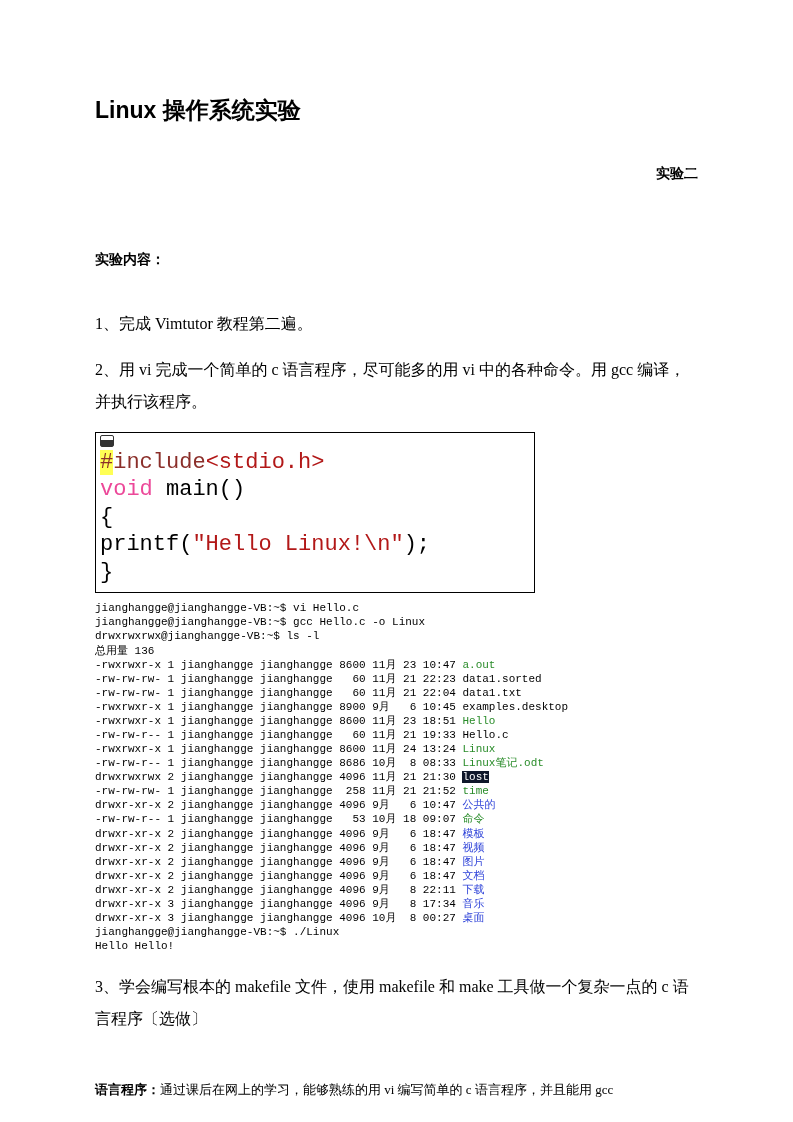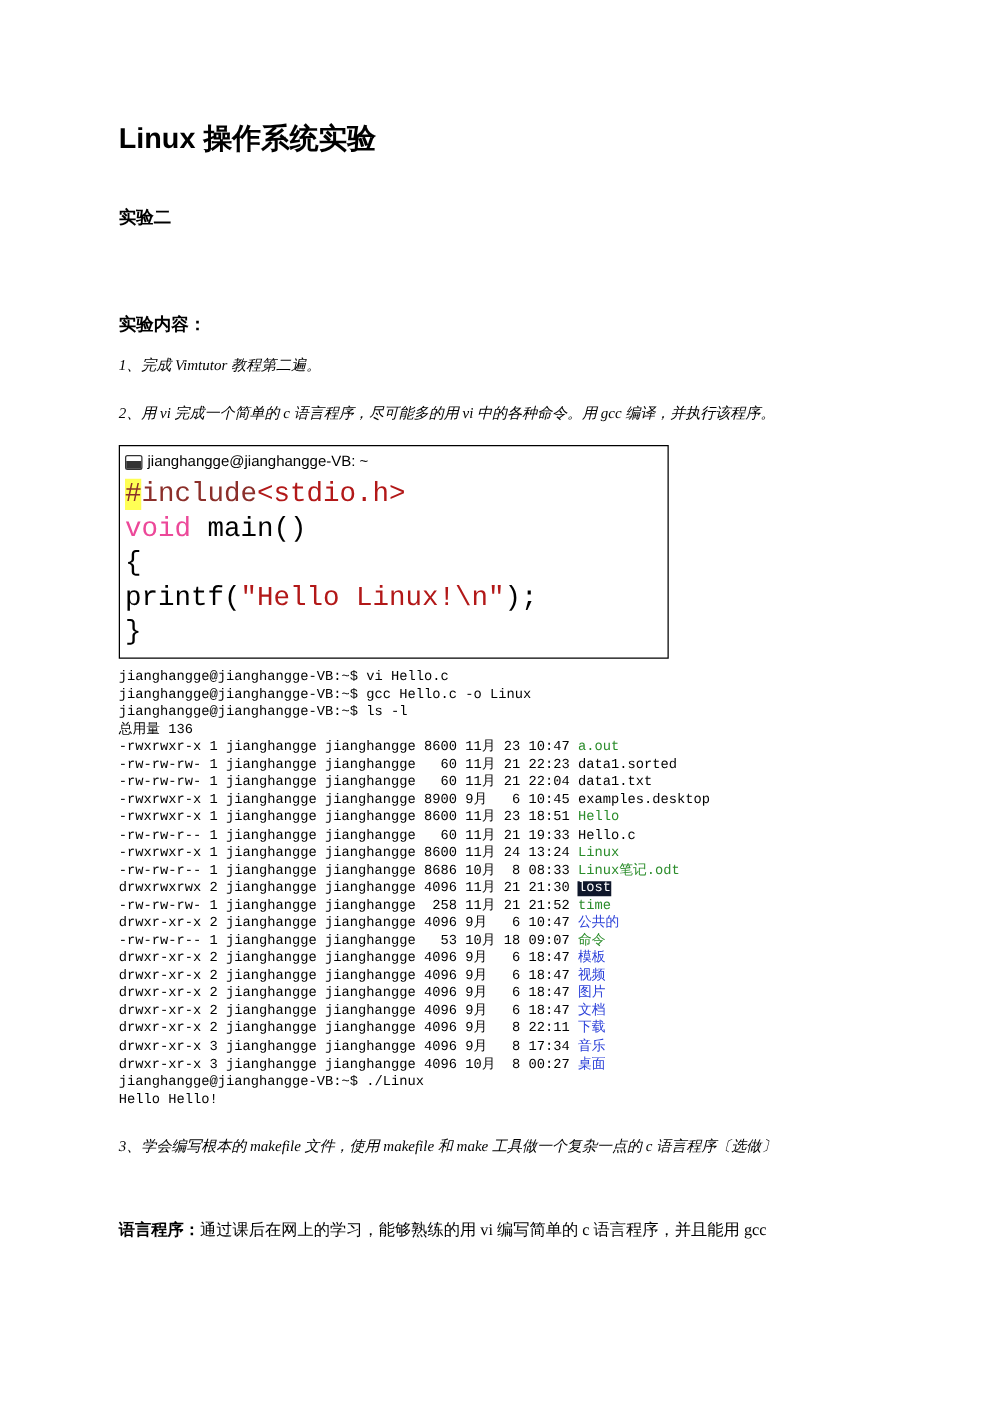--- a/index.html
+++ b/index.html
@@ -13,37 +13,36 @@
     color: #000;
     line-height: 1.8;
   }
   .title {
     font-family: "SimHei", "黑体", sans-serif;
     font-weight: bold;
     font-size: 23px;
     margin-bottom: 30px;
   }
   .subtitle {
-    text-align: left;
+    text-align: right;
     font-family: "SimHei", "黑体", sans-serif;
     font-weight: bold;
     font-size: 14px;
     margin-bottom: 60px;
   }
   .section-head {
     font-family: "SimHei", "黑体", sans-serif;
     font-weight: bold;
     font-size: 14px;
-    margin-bottom: 8px;
+    margin-bottom: 36px;
   }
   .para {
-    font-size: 12px;
+    font-size: 16px;
     margin-bottom: 14px;
     line-height: 2;
-    font-style: italic;
   }
   .code-window {
     border: 1px solid #000;
     padding: 2px 6px 6px 4px;
     margin: 8px 0 8px 0;
     width: 440px;
   }
   .code-title {
     font-size: 12px;
     font-family: Arial, sans-serif;
@@ -90,32 +89,31 @@
 <div class="subtitle">实验二</div>
 
 <div class="section-head">实验内容：</div>
 
 <div class="para">1、完成 Vimtutor 教程第二遍。</div>
 <div class="para">2、用 vi 完成一个简单的 c 语言程序，尽可能多的用 vi 中的各种命令。用 gcc 编译，并执行该程序。</div>
 
 <div class="code-window">
   <div class="code-title">
     <span class="term-icon"></span>
-    <span>jianghangge@jianghangge-VB: ~</span>
   </div>
   <div class="code-body"><span class="hl-bg tok-pre">#</span><span class="tok-pre">include</span><span class="tok-str">&lt;stdio.h&gt;</span>
 <span class="tok-kw">void</span><span class="tok-norm"> main()</span>
 <span class="tok-norm">{</span>
 <span class="tok-norm">printf(</span><span class="tok-str">"Hello Linux!\n"</span><span class="tok-norm">);</span>
 <span class="tok-norm">}</span></div>
 </div>
 
 <div class="terminal"><span>jianghangge@jianghangge-VB:~$ vi Hello.c</span>
 <span>jianghangge@jianghangge-VB:~$ gcc Hello.c -o Linux</span>
-<span>jianghangge@jianghangge-VB:~$ ls -l</span>
+<span>drwxrwxrwx@jianghangge-VB:~$ ls -l</span>
 <span>总用量 136</span>
 <span>-rwxrwxr-x 1 jianghangge jianghangge 8600 11月 23 10:47 </span><span class="t-green">a.out</span>
 <span>-rw-rw-rw- 1 jianghangge jianghangge   60 11月 21 22:23 data1.sorted</span>
 <span>-rw-rw-rw- 1 jianghangge jianghangge   60 11月 21 22:04 data1.txt</span>
 <span>-rwxrwxr-x 1 jianghangge jianghangge 8900 9月   6 10:45 examples.desktop</span>
 <span>-rwxrwxr-x 1 jianghangge jianghangge 8600 11月 23 18:51 </span><span class="t-green">Hello</span>
 <span>-rw-rw-r-- 1 jianghangge jianghangge   60 11月 21 19:33 Hello.c</span>
 <span>-rwxrwxr-x 1 jianghangge jianghangge 8600 11月 24 13:24 </span><span class="t-green">Linux</span>
 <span>-rw-rw-r-- 1 jianghangge jianghangge 8686 10月  8 08:33 </span><span class="t-green">Linux笔记.odt</span>
 <span>drwxrwxrwx 2 jianghangge jianghangge 4096 11月 21 21:30 </span><span class="t-hl">lost</span>

